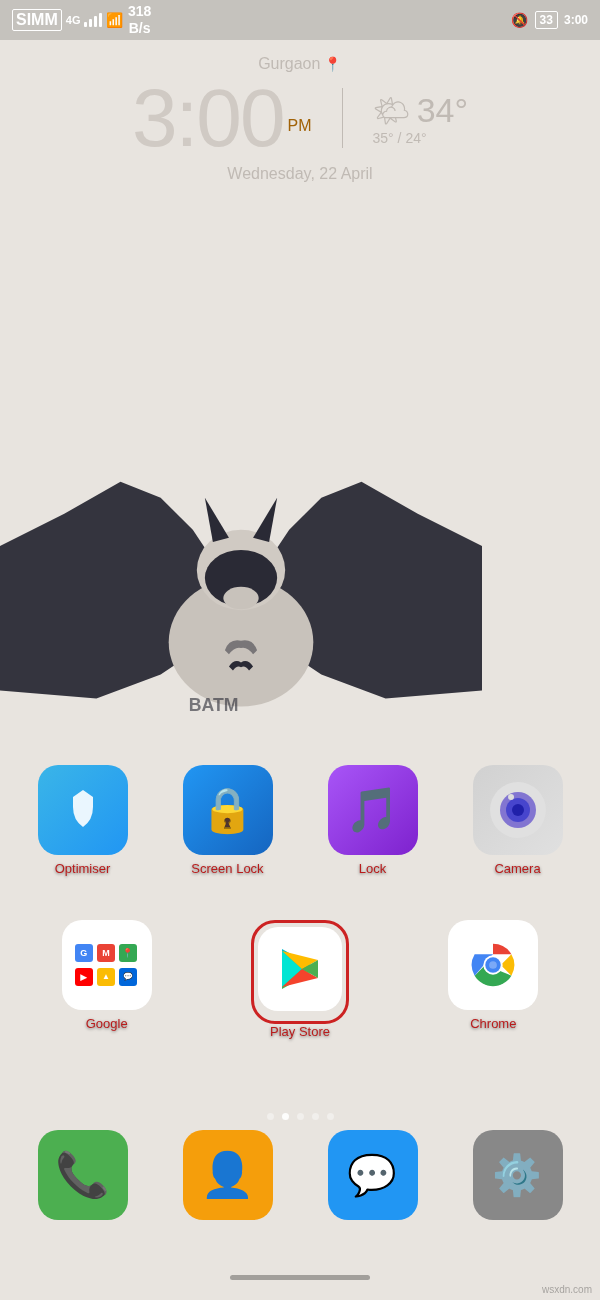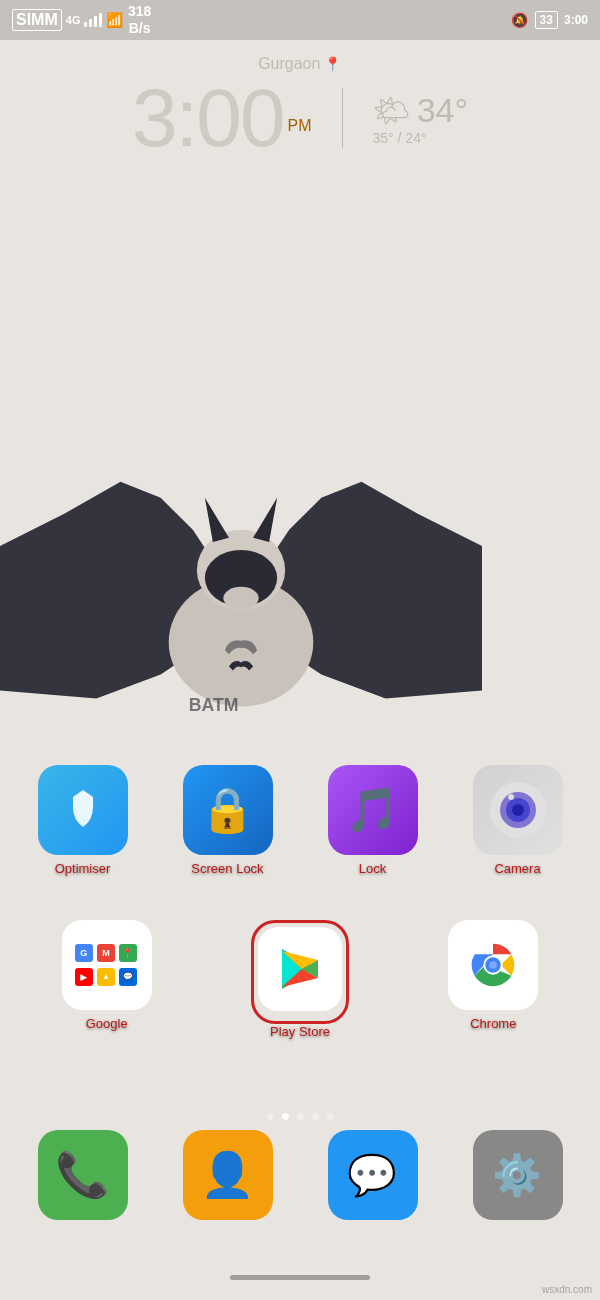--- a/index.html
+++ b/index.html
@@ -351,20 +351,21 @@
     </div>
     <div class="divider-line"></div>
     <div class="weather-right">
       <div class="weather-icon-area">
         <span style="font-size:30px; color:#c0bab4;">🌤</span>
         <span class="temp-main">34°</span>
       </div>
       <span class="temp-range">35° / 24°</span>
     </div>
   </div>
+  <div class="date-text">Wednesday, 22 April</div>
 </div>
 
 <div class="app-grid-row app-grid-row-1">
 
   <div class="app-item">
     <div class="app-icon icon-optimiser">
       <svg width="50" height="50" viewBox="0 0 50 50" xmlns="http://www.w3.org/2000/svg">
         <path d="M25,5 L35,12 L35,22 Q35,35 25,42 Q15,35 15,22 L15,12 Z" fill="rgba(255,255,255,0.9)" stroke="none"></path>
       </svg>
     </div>

